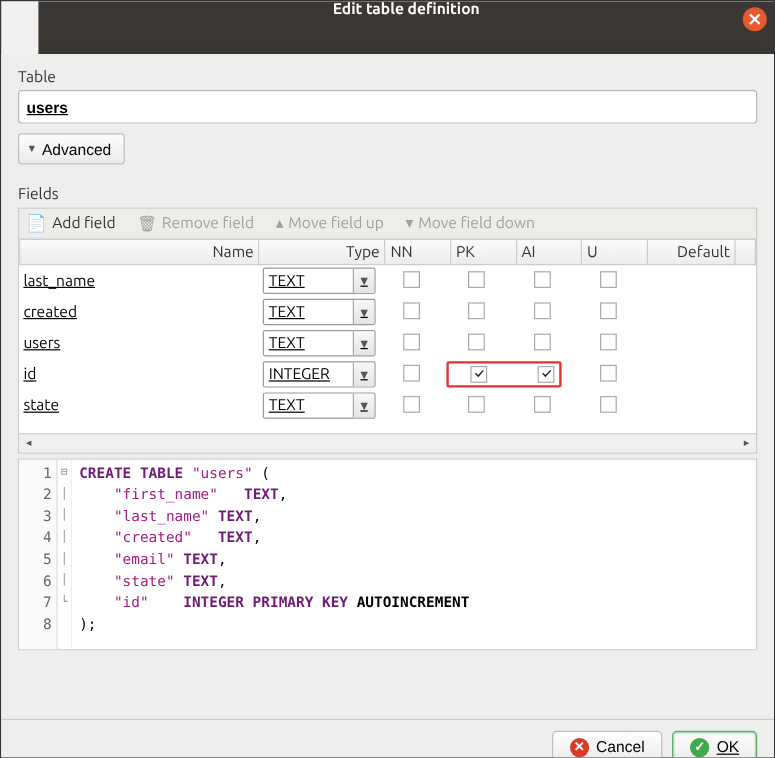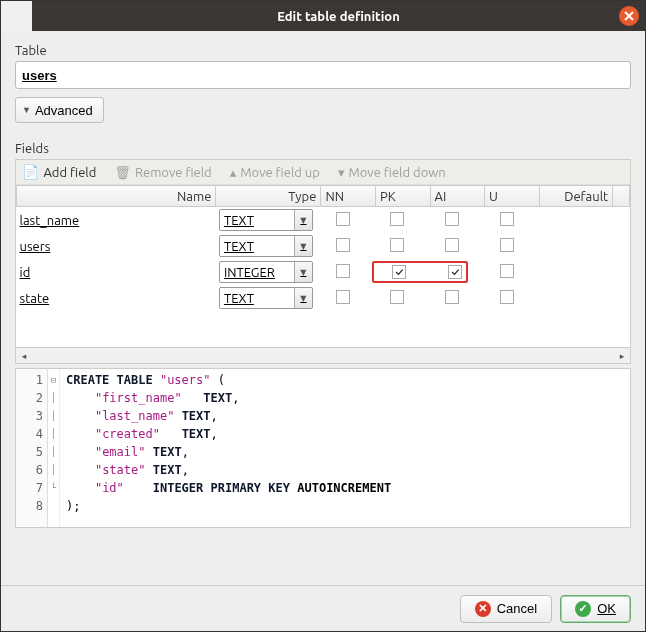--- a/index.html
+++ b/index.html
@@ -8,23 +8,22 @@
     font-size: 13px;
     background: #f0f0f0;
     width: 646px;
     height: 632px;
     border: 1px solid #333;
     overflow: hidden;
   }
   .titlebar {
     background: linear-gradient(#3b3734, #3a3632);
     color: #fff;
-    height: 30px;
-    display: flex;
-    align-items: center;
+    height: 44px;
+    display: flex;
     justify-content: center;
     position: relative;
     font-weight: bold;
     font-size: 13px;
     margin-left: 31px;
   }
   .titlebar .close-btn {
     position: absolute;
     right: 6px;
     top: 5px;
@@ -239,21 +238,21 @@
     line-height: 18px;
     text-align: center;
     color: #888;
     font-size: 9px;
   }
   .code {
     padding: 2px 6px;
     line-height: 18px;
     white-space: pre;
   }
-  .kw { color: #0f172a; font-weight: bold; }
+  .kw { color: #701a75; font-weight: bold; }
   .str { color: #a41c82; }
   .aut { color: #000000; font-weight: bold; }
   .footer {
     height: 46px;
     background: #eeeeec;
     border-top: 1px solid #ccc;
     display: flex;
     justify-content: flex-end;
     align-items: center;
     gap: 8px;
@@ -352,20 +351,35 @@
                 </div>
               </td>
               <td class="col-chk"><span class="chkbox"></span></td>
               <td class="col-chk"><span class="chkbox"></span></td>
               <td class="col-chk"><span class="chkbox"></span></td>
               <td class="col-chk"><span class="chkbox"></span></td>
               <td></td>
               <td></td>
             </tr>
             <tr>
+              <td>created</td>
+              <td>
+                <div class="type-combo">
+                  <span class="val">TEXT</span>
+                  <span class="drop">▼</span>
+                </div>
+              </td>
+              <td class="col-chk"><span class="chkbox"></span></td>
+              <td class="col-chk"><span class="chkbox"></span></td>
+              <td class="col-chk"><span class="chkbox"></span></td>
+              <td class="col-chk"><span class="chkbox"></span></td>
+              <td></td>
+              <td></td>
+            </tr>
+            <tr>
               <td>users</td>
               <td>
                 <div class="type-combo">
                   <span class="val">TEXT</span>
                   <span class="drop">▼</span>
                 </div>
               </td>
               <td class="col-chk"><span class="chkbox"></span></td>
               <td class="col-chk"><span class="chkbox"></span></td>
               <td class="col-chk"><span class="chkbox"></span></td>

